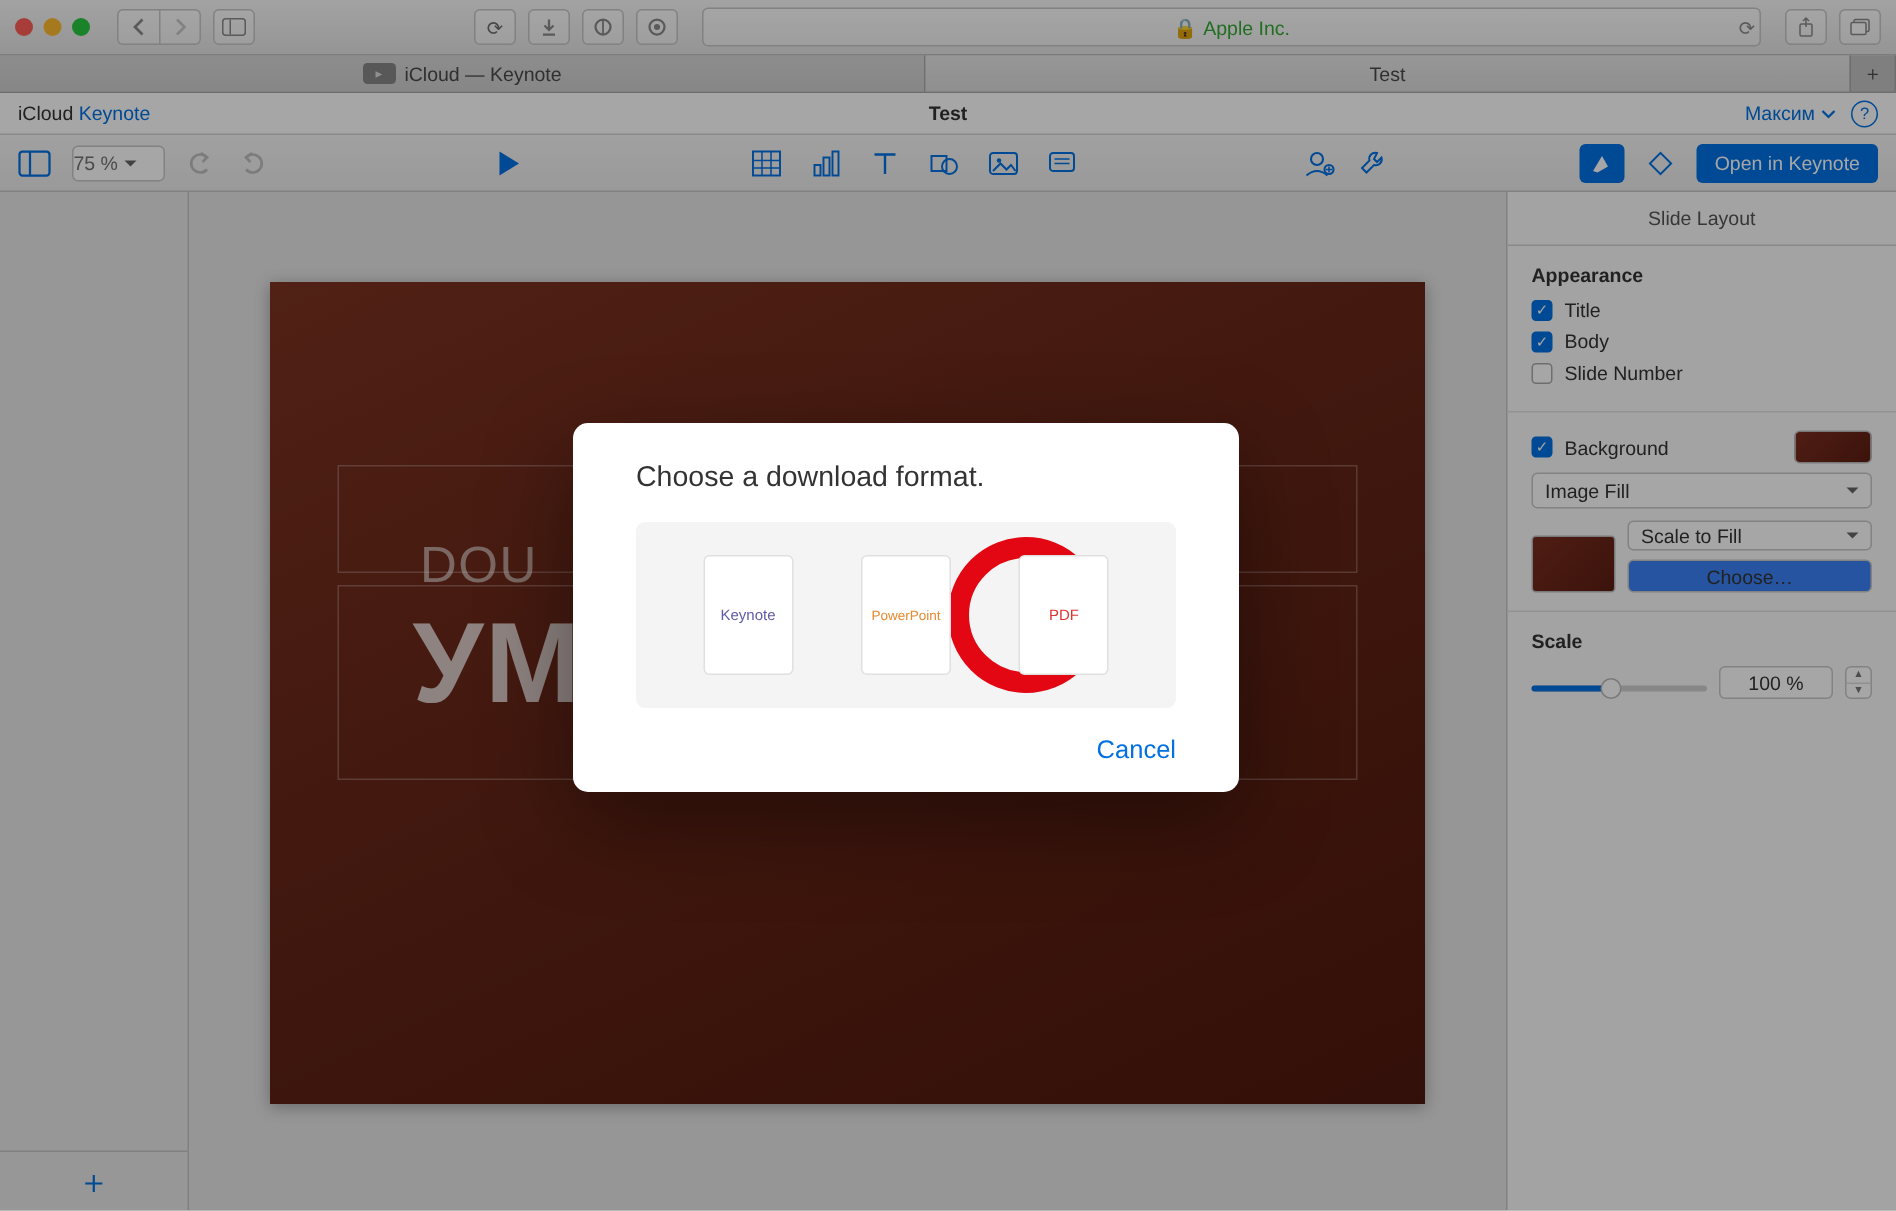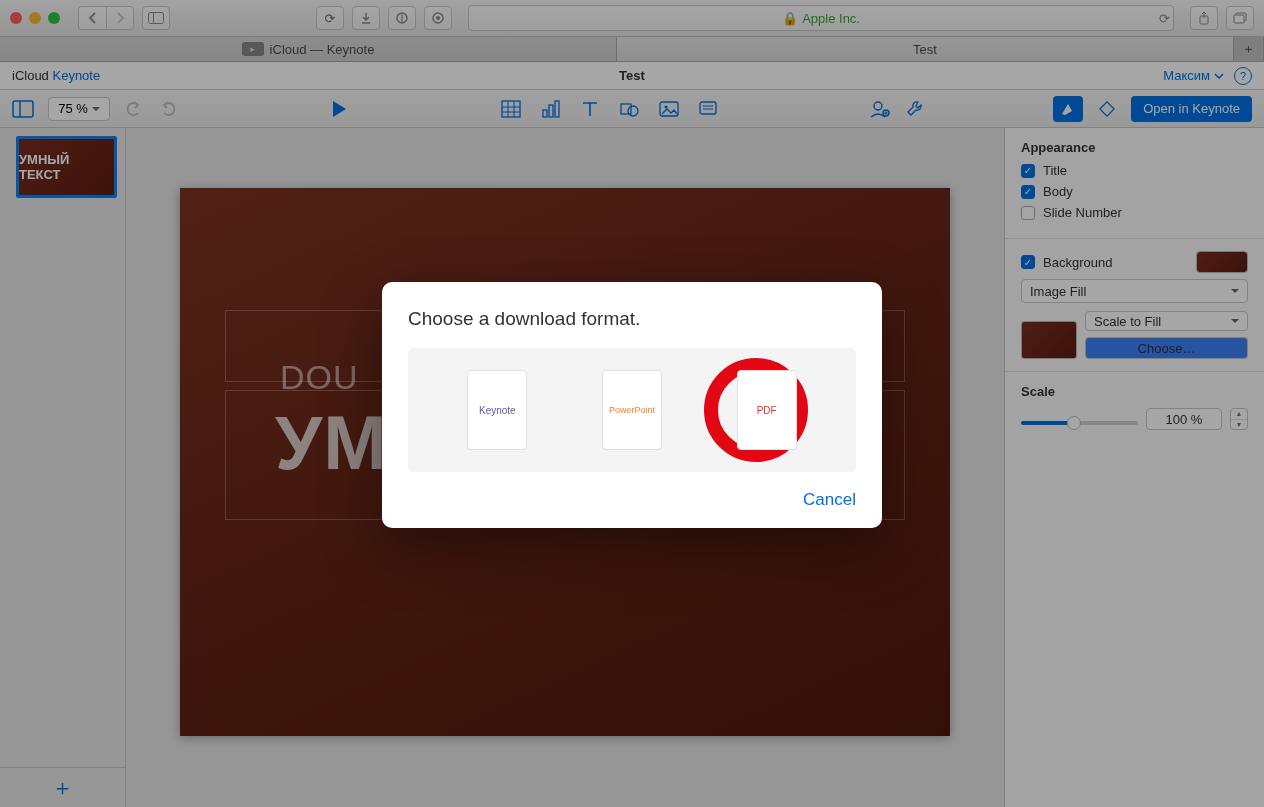--- a/index.html
+++ b/index.html
@@ -24,21 +24,21 @@
 .tab.add{flex:0 0 30px;}
 
 .crumb{height:28px;background:#fff;border-bottom:1px solid #d4d4d4;display:flex;align-items:center;padding:0 12px;position:relative;}
 .crumb a{color:#0071e3;text-decoration:none;}
 .crumb .title{position:absolute;left:50%;transform:translateX(-50%);font-weight:600;color:#333;}
 .crumb .user{margin-left:auto;color:#0071e3;display:flex;align-items:center;gap:4px;}
 .help{width:18px;height:18px;border:1.5px solid #0071e3;border-radius:50%;display:flex;align-items:center;justify-content:center;color:#0071e3;font-size:11px;margin-left:10px;}
 
 .toolbar{height:38px;background:linear-gradient(#f7f7f7,#ececec);border-bottom:1px solid #c6c6c6;display:flex;align-items:center;padding:0 12px;gap:14px;}
 .tb-btn{color:#0071e3;display:flex;align-items:center;justify-content:center;}
-.tb-sel{width:62px;height:24px;border:1px solid #c8c8c8;border-radius:4px;background:#fff;display:flex;align-items:center;justify-content:center;color:#000000;gap:4px;}
+.tb-sel{width:62px;height:24px;border:1px solid #c8c8c8;border-radius:4px;background:#fff;display:flex;align-items:center;color:#737373;gap:4px;}
 .tb-sel::after{content:"";border:4px solid transparent;border-top-color:#666;margin-top:4px;}
 .spacer{flex:1;}
 .format-btn{height:26px;background:#0071e3;color:#fff;border-radius:4px;padding:0 12px;display:flex;align-items:center;}
 .tb-group{display:flex;gap:20px;}
 .tb-active{width:30px;height:26px;background:#0071e3;border-radius:4px;display:flex;align-items:center;justify-content:center;color:#fff;}
 
 .main{display:flex;height:calc(807px - 37px - 25px - 28px - 38px);}
 .nav-panel{width:126px;background:#e8e8e8;border-right:1px solid #c6c6c6;display:flex;flex-direction:column;}
 .thumb-wrap{padding:8px 8px 0 16px;}
 .thumb{border:3px solid #0a84ff;border-radius:2px;position:relative;overflow:hidden;}
@@ -68,21 +68,21 @@
 .slider{height:4px;background:#d0d0d0;border-radius:2px;position:relative;margin:14px 0 6px;}
 .slider .fill{position:absolute;left:0;top:0;bottom:0;width:45%;background:#0071e3;border-radius:2px;}
 .slider .knob{position:absolute;left:45%;top:50%;width:14px;height:14px;background:#fff;border:1px solid #bbb;border-radius:50%;transform:translate(-50%,-50%);}
 .scale-row{display:flex;align-items:center;gap:8px;}
 .num-box{width:76px;height:22px;border:1px solid #c8c8c8;border-radius:4px;background:#fff;display:flex;align-items:center;justify-content:center;}
 .step{width:18px;height:22px;border:1px solid #c8c8c8;border-radius:4px;background:#fff;display:flex;flex-direction:column;}
 .step div{flex:1;display:flex;align-items:center;justify-content:center;font-size:7px;color:#777;}
 .step div:first-child{border-bottom:1px solid #ddd;}
 
 .overlay{position:absolute;inset:0;background:rgba(0,0,0,.35);}
-.modal{position:absolute;width:500px;background:#fff;border-radius:10px;box-shadow:0 20px 60px rgba(0,0,0,.4);left:382px;top:282px;padding:26px 26px 18px;}
+.modal{position:absolute;width:444px;background:#fff;border-radius:10px;box-shadow:0 20px 60px rgba(0,0,0,.4);left:382px;top:282px;padding:26px 42px 18px;}
 .modal-h{font-size:19px;color:#333;margin-bottom:18px;font-weight:400;}
 .opts{background:#f4f4f4;border-radius:6px;padding:22px;display:flex;justify-content:space-around;position:relative;}
 .opt{width:60px;height:80px;background:#fff;border:1px solid #e0e0e0;border-radius:4px;display:flex;align-items:center;justify-content:center;font-size:10px;font-weight:500;position:relative;z-index:2;}
 .opt.k{color:#615aa8;}
 .opt.p{color:#d33;}
 .opt.pp{color:#e68a2e;font-size:9px;}
 .ring{position:absolute;width:104px;height:104px;border:14px solid #e30613;border-radius:50%;right:48px;top:10px;z-index:1;}
 .modal-ft{display:flex;justify-content:flex-end;margin-top:18px;}
 .cancel{color:#0071e3;font-size:17px;cursor:pointer;}
 
@@ -275,41 +275,34 @@
   <div class="tb-btn">
       <svg width="20" height="20">
         <rect x="5" y="5" width="10" height="10" fill="none" stroke="#0071e3" stroke-width="1.3" transform="rotate(45 10 10)"></rect>
       </svg>
     </div>
   <div class="format-btn">Open in Keynote</div>
 </div>
 
 <div class="main">
   <div class="nav-panel">
-    <div class="thumb-wrap" style="position:relative">
-
-      <div class="thumb">
-        <div class="thumb-img">
-            <span>УМНЫЙ ТЕКСТ</span>
-          </div>
-      </div>
-    </div>
     <div class="nav-foot">＋</div>
   </div>
 
   <div class="canvas">
     <div class="slide">
       <div class="sel1"></div>
       <div class="sel2"></div>
       <div class="slide-sub" style="align-self:flex-start;margin-left:100px;margin-top:-80px">DOU</div>
       <div class="slide-title" style="align-self:flex-start;margin-left:95px">УМ</div>
     </div>
   </div>
 
   <div class="insp">
+    <div class="insp-h">Slide Layout</div>
     <div class="insp-sec">
       <div class="insp-lbl">Appearance</div>
       <label class="chk">
           <span class="box on">✓</span>
           <span>Title</span>
         </label>
       <label class="chk">
           <span class="box on">✓</span>
           <span>Body</span>
         </label>

